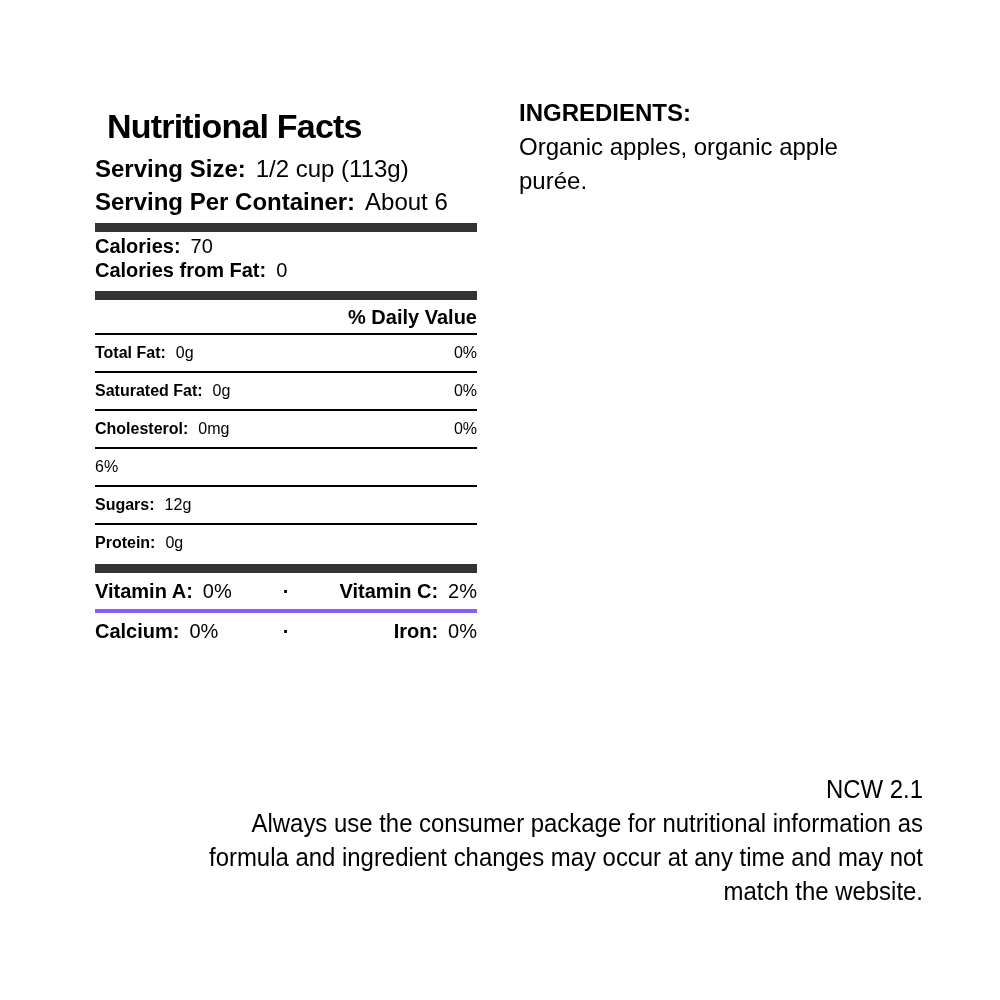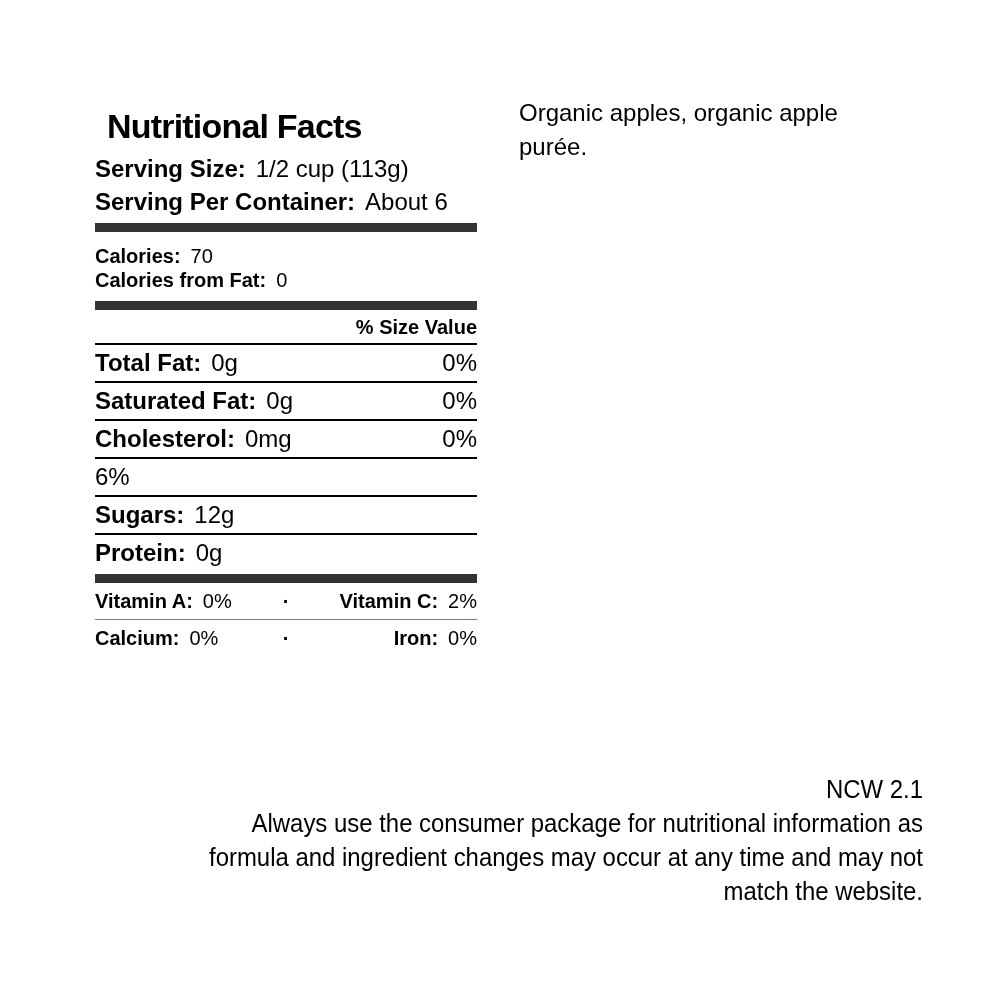--- a/index.html
+++ b/index.html
@@ -12,30 +12,30 @@
   .nfl{position:absolute;left:95px;top:96px;width:382px;}
   .nfl-title{font-size:34px;font-weight:bold;line-height:37px;letter-spacing:-0.8px;margin:12px;}
   .serving{font-size:24px;line-height:24px;}
   .serving.first{margin-top:5px;}
   .serving.second{margin-top:9px;}
   .thick{height:9px;background:#333333;}
   .thick.m1{margin-top:9px;}
   .thick.m2{margin-top:9px;}
   .thick.m3{margin-top:3px;}
   .cal{font-size:20px;line-height:24px;}
-  .cal.first{margin-top:12px;}
+  .cal.first{margin-top:2px;}
   .val{margin-left:10px;font-weight:normal;}
   .dvh{font-size:20px;font-weight:bold;text-align:right;line-height:24px;
        padding:5px 0 4px;border-bottom:2px solid #000;}
   .n-row{display:flex;justify-content:space-between;align-items:flex-start;
-         font-size:24px;line-height:24px;padding:6px 0;border-bottom:2px solid #000;}
+         font-size:16px;line-height:24px;padding:6px 0;border-bottom:2px solid #000;}
   .n-row.no-rule{border-bottom:none;}
   .n-dv{text-align:right;}
   .m-row{position:relative;display:flex;justify-content:space-between;align-items:baseline;
-         font-size:20px;line-height:24px;padding:6px 0;border-bottom:1px solid #8b5cf6;}
+         font-size:20px;line-height:24px;padding:6px 0;border-bottom:4px solid #8b5cf6;}
   .m-row.no-rule{border-bottom:none;}
   .m-dot{position:absolute;left:50%;transform:translateX(-50%);font-weight:bold;}
   
   .ing{position:absolute;left:519px;top:96px;width:380px;}
   .ing-head{font-size:24px;font-weight:bold;line-height:34px;margin:0;}
   .ing-body{font-size:24px;line-height:34px;margin:0;}
   
   .footer{position:absolute;left:95px;top:772px;width:900px;text-align:right;}
   .condensed{transform:scaleX(0.92);transform-origin:0 0;font-size:26px;line-height:34px;}
   .condensed div{white-space:nowrap;}
@@ -57,21 +57,21 @@
 
   <div class="cal first">
     <span class="b">Calories:</span><span class="val">70</span>
   </div>
   <div class="cal">
     <span class="b">Calories from Fat:</span><span class="val">0</span>
   </div>
 
   <div class="thick m2"></div>
 
-  <div class="dvh">% Size Value</div>
+  <div class="dvh">% Daily Value</div>
 
   <div class="n-row">
     <span><span class="b">Total Fat:</span><span class="val">0g</span></span>
     <span class="n-dv">0%</span>
   </div>
   <div class="n-row">
     <span><span class="b">Saturated Fat:</span><span class="val">0g</span></span>
     <span class="n-dv">0%</span>
   </div>
   <div class="n-row">
@@ -98,20 +98,21 @@
     <span><span class="b">Vitamin C:</span><span class="val">2%</span></span>
   </div>
   <div class="m-row no-rule">
     <span><span class="b">Calcium:</span><span class="val">0%</span></span>
     <span class="m-dot">·</span>
     <span><span class="b">Iron:</span><span class="val">0%</span></span>
   </div>
 </section>
 
 <aside class="ing">
+  <h2 class="ing-head">INGREDIENTS:</h2>
   <p class="ing-body">Organic apples, organic apple purée.</p>
 </aside>
 
 <footer class="footer">
   <div class="condensed">
     <div>NCW 2.1</div>
     <div>Always use the consumer package for nutritional information as</div>
     <div>formula and ingredient changes may occur at any time and may not</div>
     <div>match the website.</div>
   </div>

